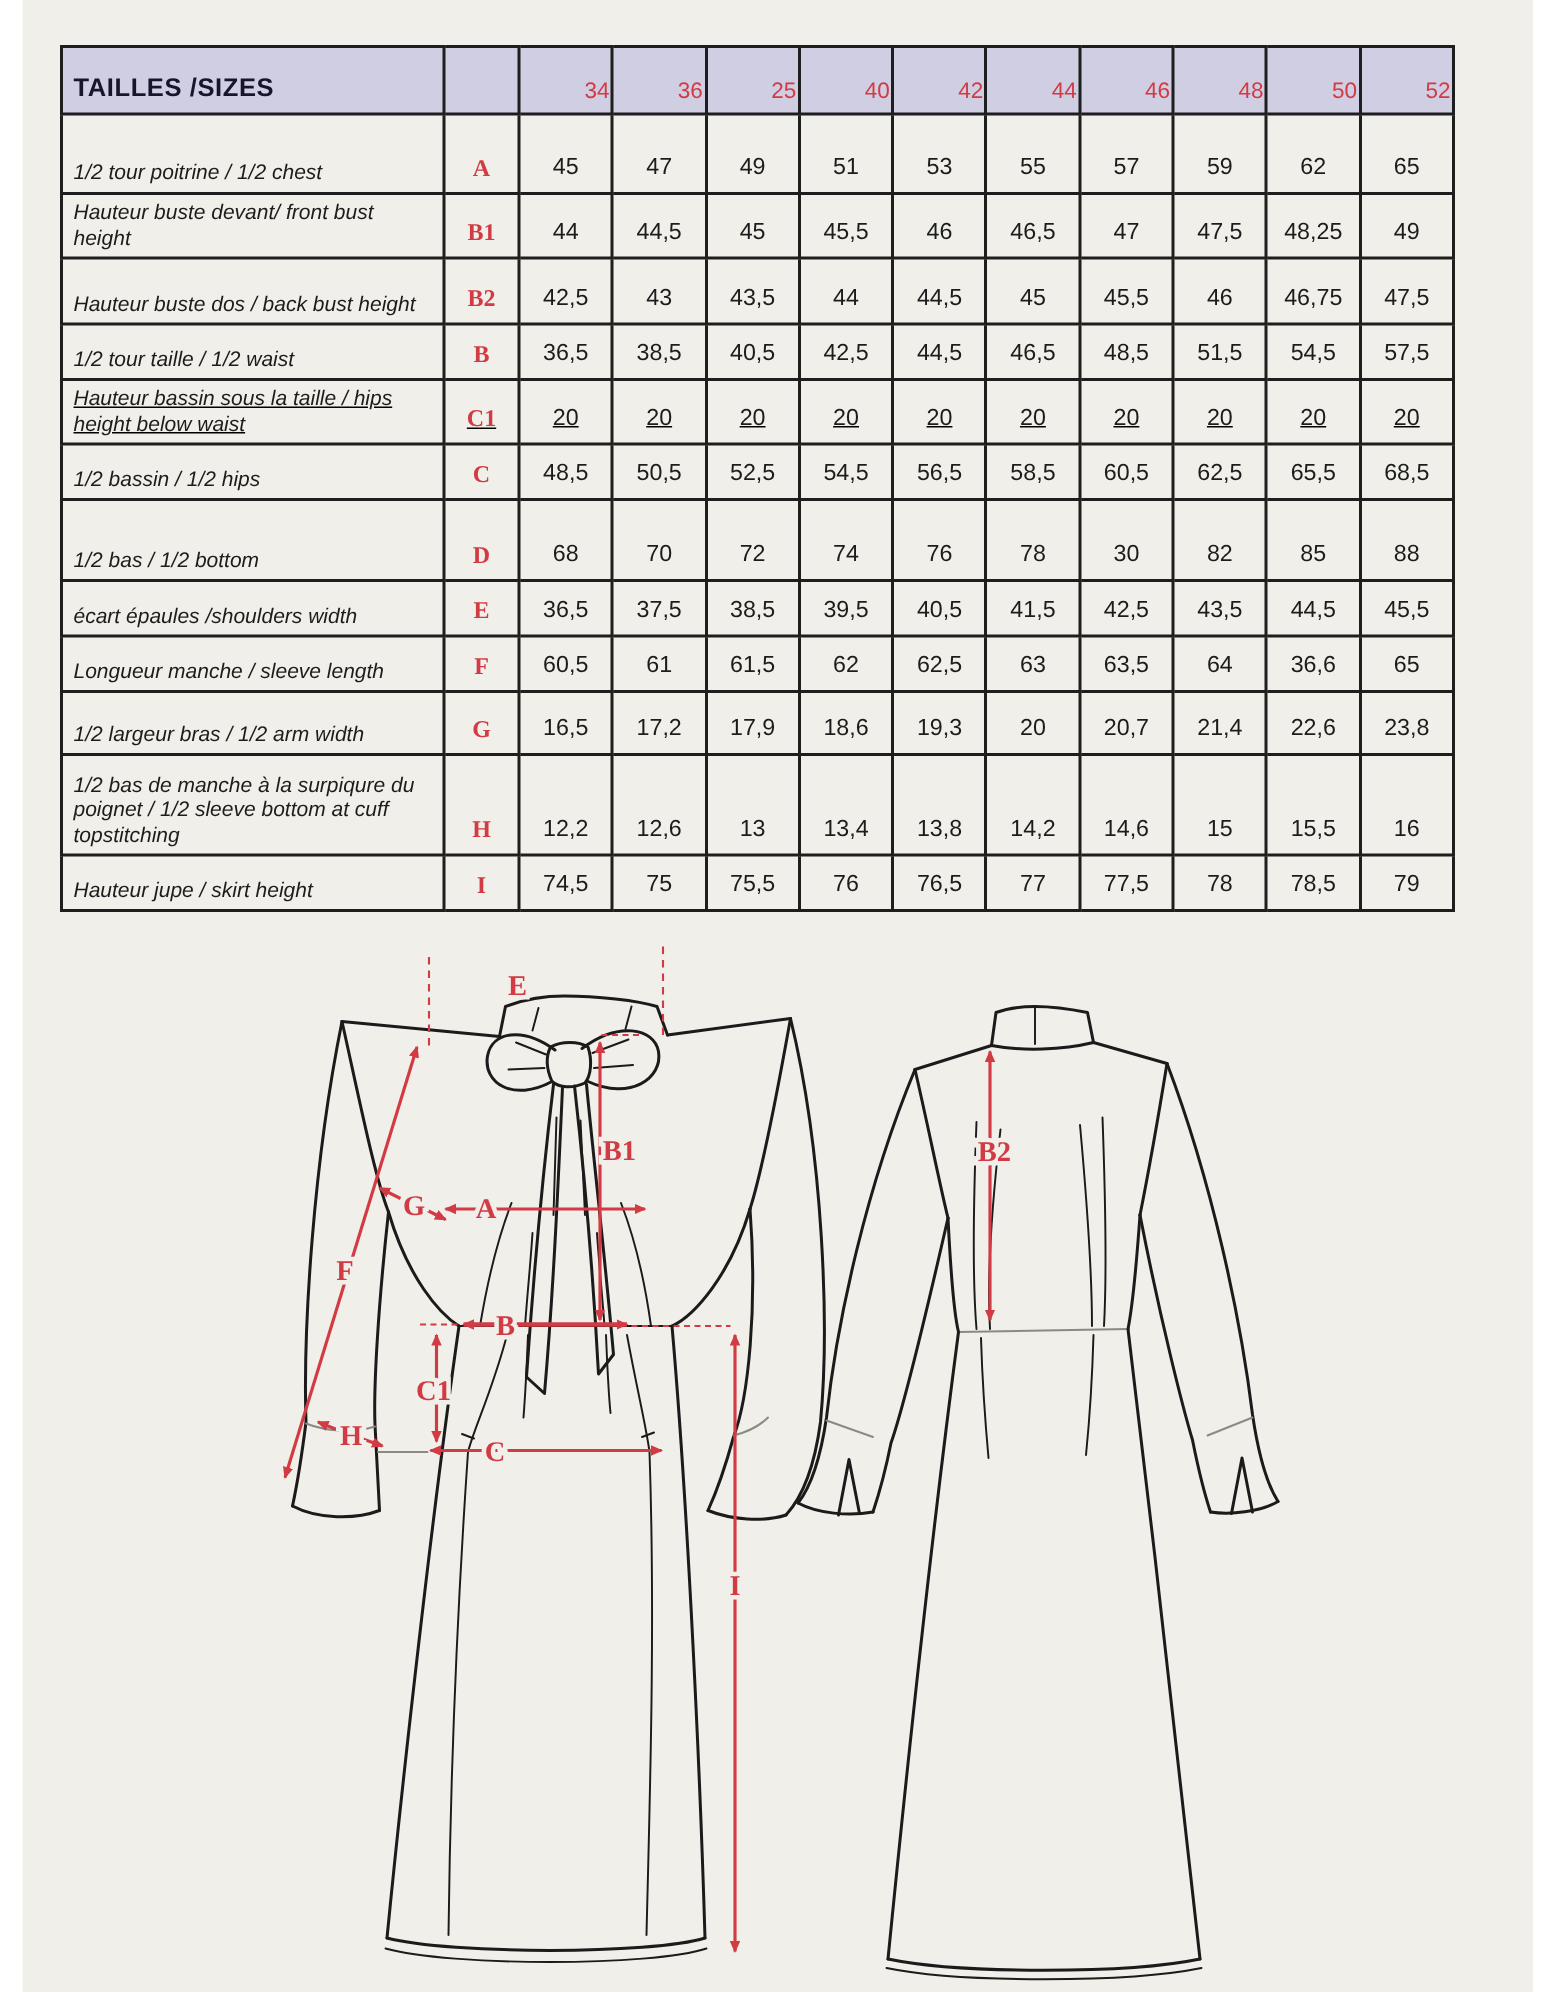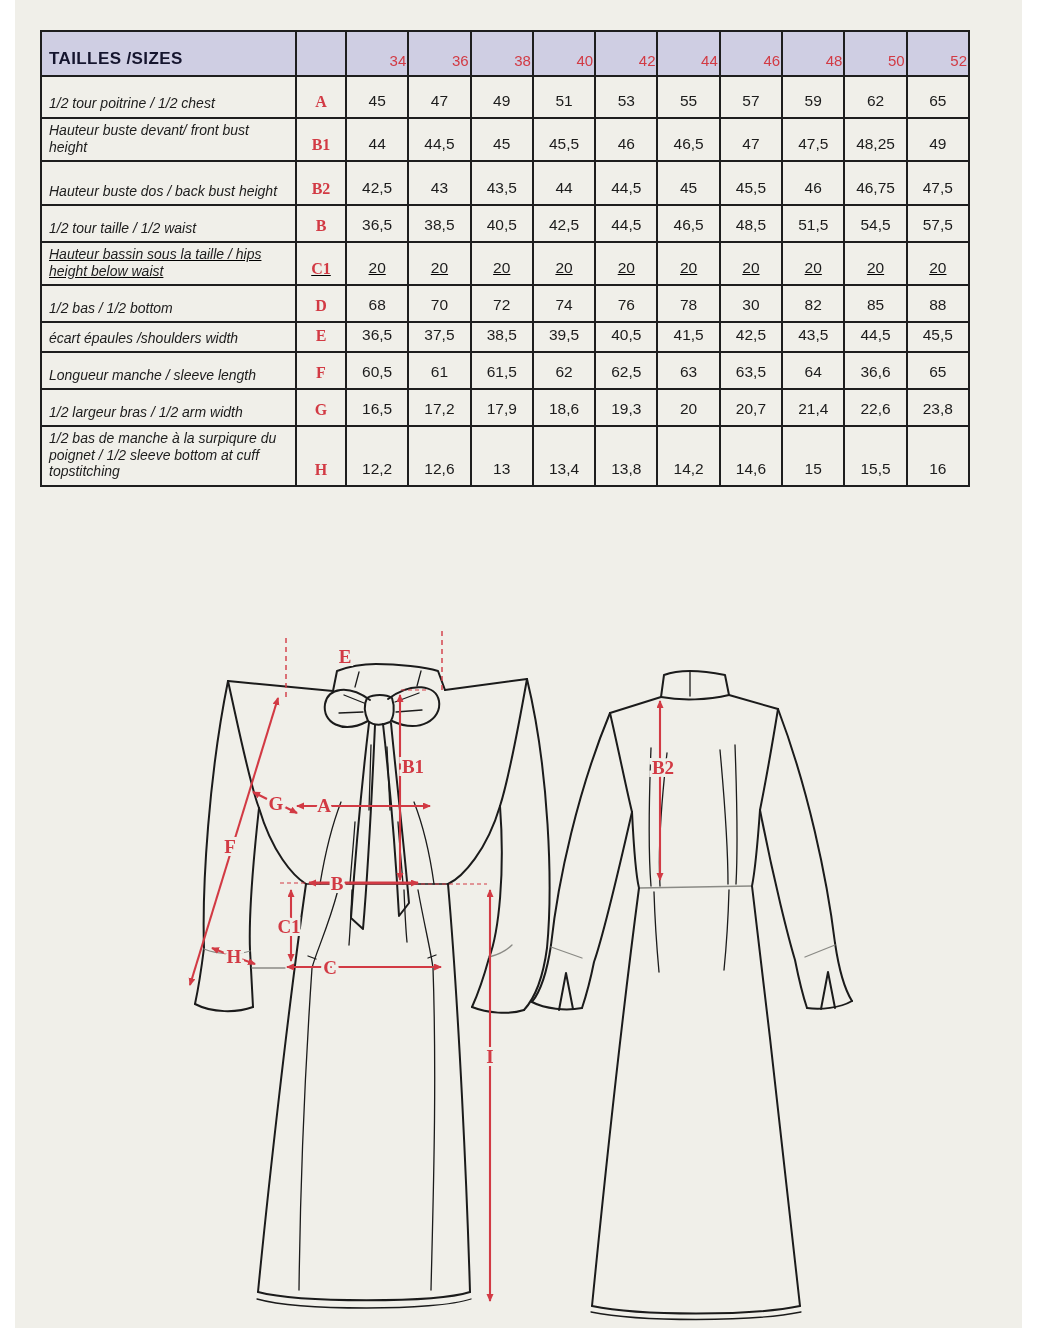--- a/index.html
+++ b/index.html
@@ -14,24 +14,24 @@
   thead th{background:#cfcee3;border-bottom:3px solid #1e1e1e;height:36px;}
   th.title{font-size:17px;font-weight:bold;color:#15152e;text-align:left;
            padding:0 0 6px 7px;letter-spacing:.4px;}
   th.size-num{color:#d23a44;font-size:15px;font-weight:normal;text-align:right;padding-bottom:6px;}
   td.lbl{font-style:italic;font-size:14px;color:#1c1c1c;text-align:left;
          padding:3px 4px 5px 7px;line-height:1.18;}
   td.ltr{font-family:"Liberation Serif",serif;font-weight:bold;color:#d23a44;
          font-size:16px;text-align:center;padding-bottom:6px;}
   td.val{font-size:15.5px;color:#1c1c1c;text-align:center;padding-bottom:7px;}
   tbody tr{height:37px;}
-  tbody tr:nth-child(1){height:42px;}
+  tbody tr:nth-child(1){height:53px;}
   tbody tr:nth-child(3){height:44px;}
   tbody tr:nth-child(5){height:40px;text-decoration:underline;}
-  tbody tr:nth-child(7){height:30px;padding-left:12px;}
+  tbody tr:nth-child(7){height:54px;padding-left:12px;}
   tbody tr:nth-child(10){height:42px;padding-left:41px;}
   tbody tr:nth-child(11){height:67px;}
 
   
   svg.draw{position:absolute;left:0;top:620px;}
   .ink{fill:none;stroke:#1b1b1b;stroke-width:2;stroke-linecap:round;stroke-linejoin:round;}
   .ink-thin{fill:none;stroke:#1b1b1b;stroke-width:1.3;stroke-linecap:round;}
   .ink-grey{fill:none;stroke:#8a8a85;stroke-width:1.3;stroke-linecap:round;}
   .red{fill:none;stroke:#d23a44;stroke-width:2.1;stroke-linecap:butt;}
   .red-dash{fill:none;stroke:#d23a44;stroke-width:1.4;stroke-dasharray:5 4;}
@@ -60,21 +60,21 @@
           <col>
           <col>
           <col>
       </colgroup>
       <thead>
         <tr>
           <th class="title">TAILLES /SIZES</th>
           <th class="size-num"></th>
         <th class="size-num">34</th>
             <th class="size-num">36</th>
-            <th class="size-num">38</th>
+            <th class="size-num">25</th>
             <th class="size-num">40</th>
             <th class="size-num">42</th>
             <th class="size-num">44</th>
             <th class="size-num">46</th>
             <th class="size-num">48</th>
             <th class="size-num">50</th>
             <th class="size-num">52</th>
           </tr>
       </thead>
       <tbody>
@@ -142,20 +142,34 @@
             <td class="val">20</td>
             <td class="val">20</td>
             <td class="val">20</td>
             <td class="val">20</td>
             <td class="val">20</td>
             <td class="val">20</td>
             <td class="val">20</td>
             <td class="val">20</td>
           </tr>
           <tr>
+            <td class="lbl">1/2 bassin / 1/2 hips</td>
+            <td class="ltr">C</td>
+            <td class="val">48,5</td>
+            <td class="val">50,5</td>
+            <td class="val">52,5</td>
+            <td class="val">54,5</td>
+            <td class="val">56,5</td>
+            <td class="val">58,5</td>
+            <td class="val">60,5</td>
+            <td class="val">62,5</td>
+            <td class="val">65,5</td>
+            <td class="val">68,5</td>
+          </tr>
+          <tr>
             <td class="lbl">1/2 bas / 1/2 bottom</td>
             <td class="ltr">D</td>
             <td class="val">68</td>
             <td class="val">70</td>
             <td class="val">72</td>
             <td class="val">74</td>
             <td class="val">76</td>
             <td class="val">78</td>
             <td class="val">30</td>
             <td class="val">82</td>
@@ -210,20 +224,34 @@
             <td class="val">12,2</td>
             <td class="val">12,6</td>
             <td class="val">13</td>
             <td class="val">13,4</td>
             <td class="val">13,8</td>
             <td class="val">14,2</td>
             <td class="val">14,6</td>
             <td class="val">15</td>
             <td class="val">15,5</td>
             <td class="val">16</td>
+          </tr>
+          <tr>
+            <td class="lbl">Hauteur jupe / skirt height</td>
+            <td class="ltr">I</td>
+            <td class="val">74,5</td>
+            <td class="val">75</td>
+            <td class="val">75,5</td>
+            <td class="val">76</td>
+            <td class="val">76,5</td>
+            <td class="val">77</td>
+            <td class="val">77,5</td>
+            <td class="val">78</td>
+            <td class="val">78,5</td>
+            <td class="val">79</td>
           </tr>
         </tbody>
     </table>
   </div>
 
   <svg class="draw" width="1042" height="708" viewBox="0 620 1042 708">
     <defs>
       <marker id="ah" markerWidth="9" markerHeight="9" refX="7" refY="3.5" orient="auto-start-reverse" markerUnits="userSpaceOnUse">
         <path d="M0,0 L8,3.5 L0,7 Z" fill="#d23a44"></path>
       </marker>

